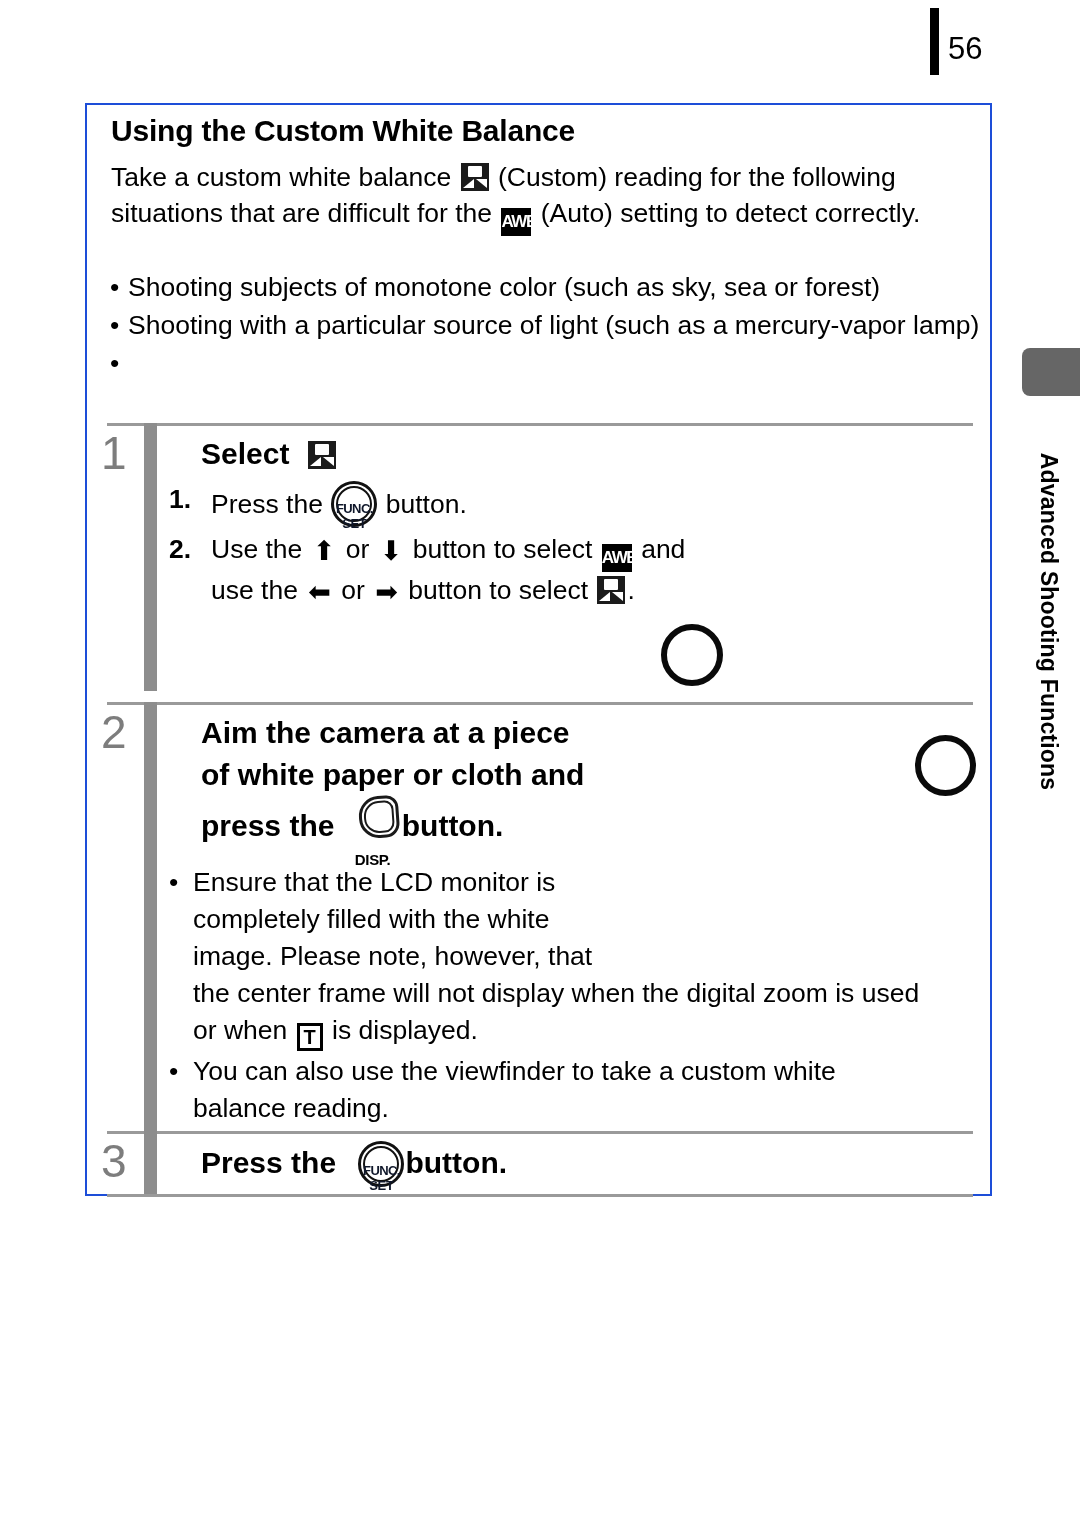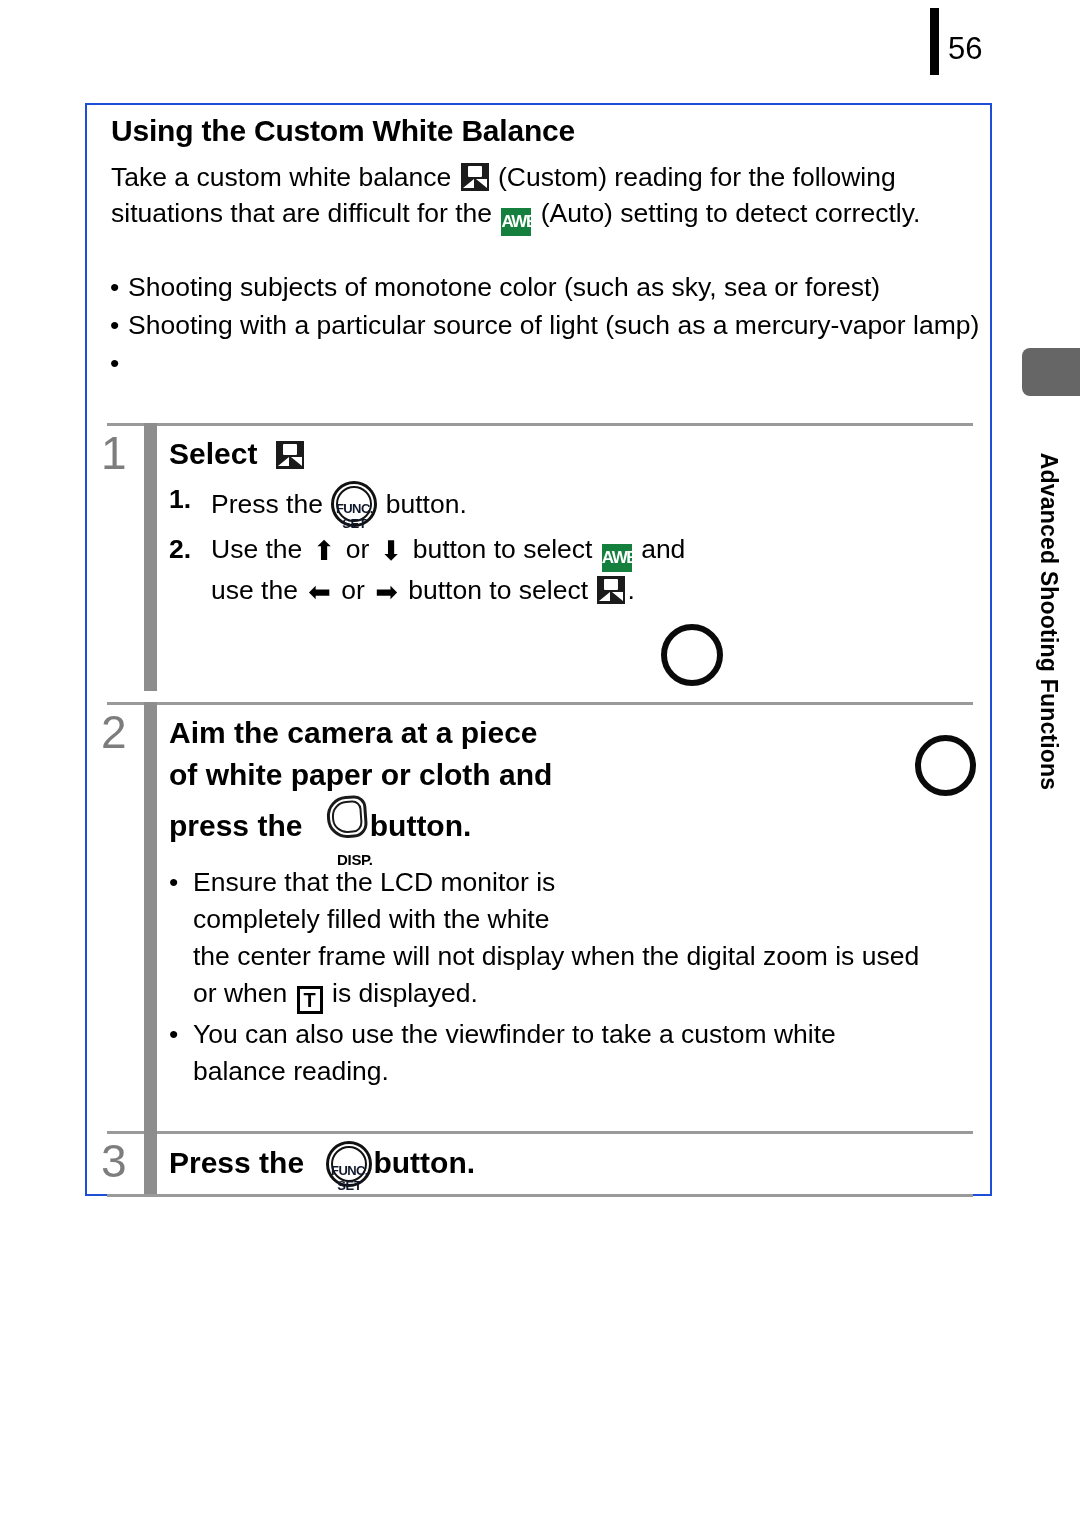--- a/index.html
+++ b/index.html
@@ -107,20 +107,21 @@
     background: #8d8d8d;
   }
   .step-body {
     position: absolute;
     left: 82px;
   }
   .step-heading {
     font-size: 30px;
     font-weight: bold;
     line-height: 42px;
+    margin-left: 32px;
   }
   .step-sub {
     font-size: 26.5px;
     line-height: 37px;
   }
   .num-label { font-weight: bold; }
 
   
   .icon-wb {
     display: inline-block;
@@ -151,21 +152,21 @@
   .icon-wb .vr {
     right: 2px; top: 16px;
     border-width: 0 11px 9px 0;
     border-color: transparent #ffffff transparent transparent;
   }
 
   .icon-awb {
     display: inline-block;
     width: 30px;
     height: 28px;
-    background: #15803d;
+    background: #000000;
     color: #ffffff;
     font-size: 17px;
     font-weight: bold;
     line-height: 28px;
     text-align: center;
     letter-spacing: -1.4px;
     vertical-align: -5px;
     margin: 0 2px;
     font-family: "Liberation Sans", sans-serif;
   }
@@ -255,21 +256,21 @@
     border: 2px solid #1a1a1a;
     box-sizing: border-box;
     border-radius: 15px 9px 10px 15px;
     transform: rotate(-4deg);
   }
   .icon-disp .disp-label {
     position: absolute;
     left: -2px;
     top: 43px;
     width: 50px;
-    text-align: right;
+    text-align: left;
     font-size: 15px;
     font-weight: bold;
     letter-spacing: -0.3px;
     color: #000000;
   }
 
   .arrow-glyph {
     display: inline-block;
     font-size: 27px;
     line-height: 27px;
@@ -409,20 +410,21 @@
           <span class="shape-out"></span><span class="shape-in"></span>
           <span class="disp-label">DISP.</span>
         </span><span>button.</span>
       </div>
     </div>
 
     <div class="step-sub" style="margin-top:16px; position:relative; padding-left:24px;">
       <span style="position:absolute; left:0; top:0;">•</span>
       <div>Ensure that the LCD monitor is</div>
       <div>completely filled with the white</div>
+      <div>image. Please note, however, that</div>
       <div>the center frame will not display when the digital zoom is used</div>
       <div>
         <span>or when</span>
         <span class="icon-t">T</span>
         <span>is displayed.</span>
       </div>
     </div>
 
     <div class="step-sub" style="margin-top:2px; position:relative; padding-left:24px;">
       <span style="position:absolute; left:0; top:0;">•</span>

